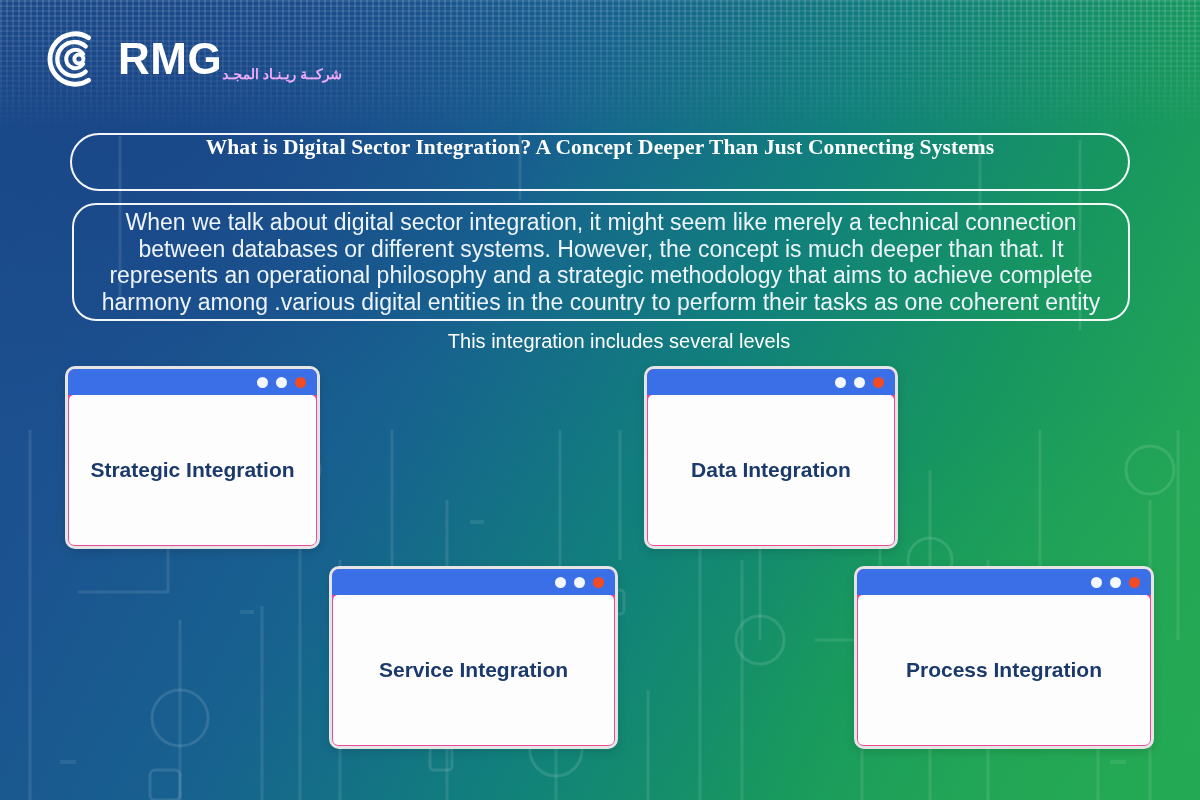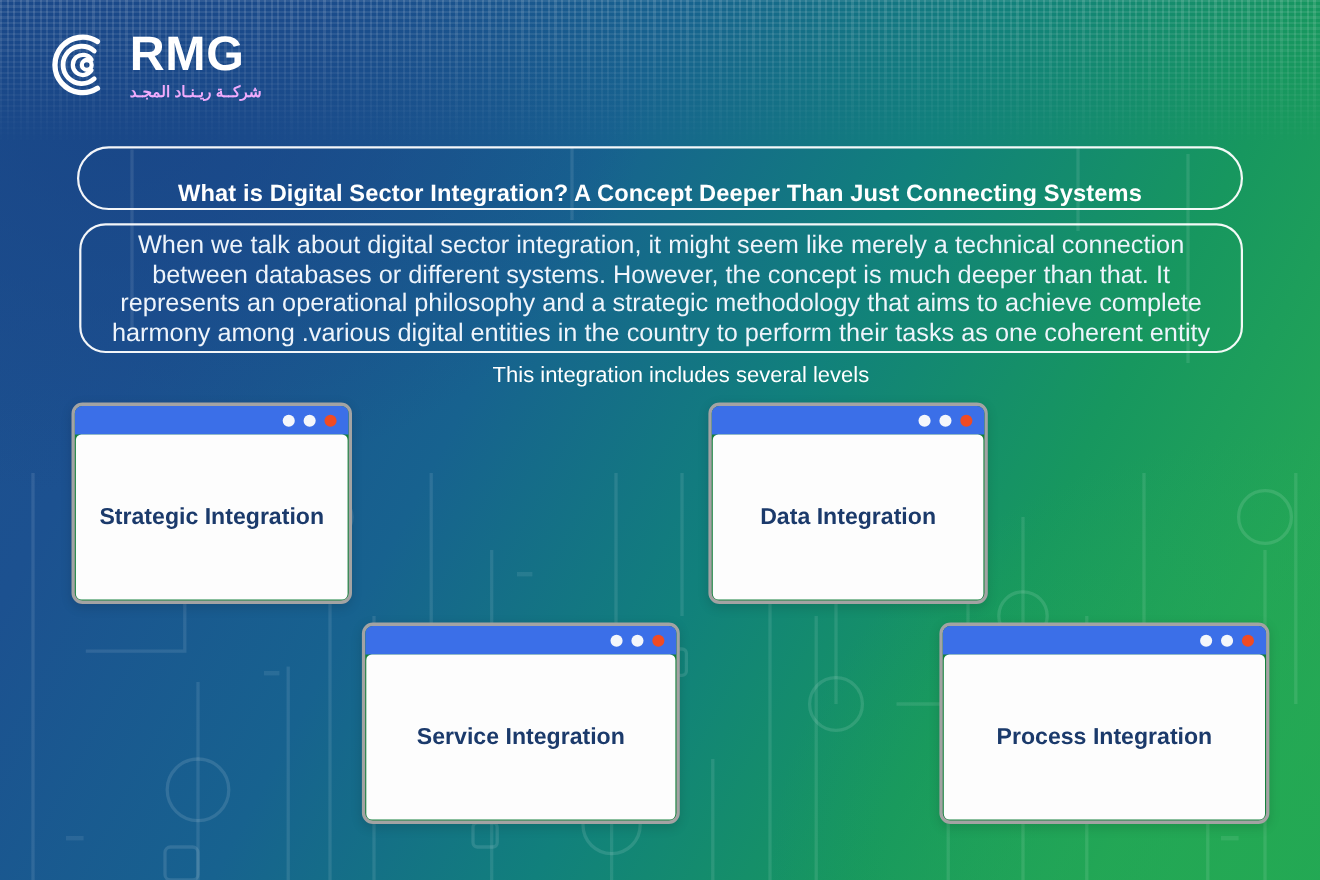--- a/index.html
+++ b/index.html
@@ -46,37 +46,37 @@
     -webkit-mask-image:linear-gradient(180deg, rgba(0,0,0,.95) 0%, rgba(0,0,0,.55) 48%, rgba(0,0,0,0) 100%);
     mask-image:linear-gradient(180deg, rgba(0,0,0,.95) 0%, rgba(0,0,0,.55) 48%, rgba(0,0,0,0) 100%);
   }
 
   
   .logo {
     position:absolute; left:44px; top:28px;
     display:flex; align-items:center; gap:12px;
   }
   .logo-mark { width:62px; height:62px; flex:0 0 62px; }
-  .logo-text { display:flex; flex-direction:column; align-items:flex-start; line-height:1; }
+  .logo-text { display:flex; flex-direction:row; align-items:flex-end; line-height:1; }
   .logo-word {
     font-size:44px; font-weight:bold; color:#ffffff;
     letter-spacing:.5px; line-height:1;
   }
   .logo-ar {
     font-size:14px; font-weight:bold; color:#f0abfc;
     letter-spacing:.5px; margin-top:4px; direction:rtl;
   }
 
   
   .title-box {
     position:absolute; left:70px; top:133px;
     width:1060px; height:58px;
     border:2px solid rgba(255,255,255,.95);
     border-radius:30px;
-    display:flex; align-items:flex-end; justify-content:center;
+    display:flex; align-items:flex-start; justify-content:center;font-family:Liberation Serif, serif;
   }
   .title-text {
     color:#ffffff; font-size:21.5px; font-weight:bold;
     letter-spacing:.1px; white-space:nowrap;
   }
 
   
   .para-box {
     position:absolute; left:72px; top:203px;
     width:1058px; height:118px;
@@ -93,23 +93,23 @@
   
   .subtitle {
     position:absolute; left:0; top:330px; width:1200px;
     text-align:center; color:#ffffff;
     font-size:20px; font-weight:400;padding-left:38px;
   }
 
   
   .card {
     position:absolute;
-    border:3px solid #a3a3a3;
+    border:3px solid #e5e5e5;
     border-radius:10px;
-    background:#15803d;
+    background:#ec4899;
     overflow:hidden;
     box-shadow:0 3px 10px rgba(0,0,0,.13);
     display:flex; flex-direction:column;
   }
   .card-titlebar {
     height:26px; flex:0 0 26px;
     background:#3b6fe8;
     display:flex; align-items:center; justify-content:flex-end;
     padding-right:11px; gap:8px;
   }

